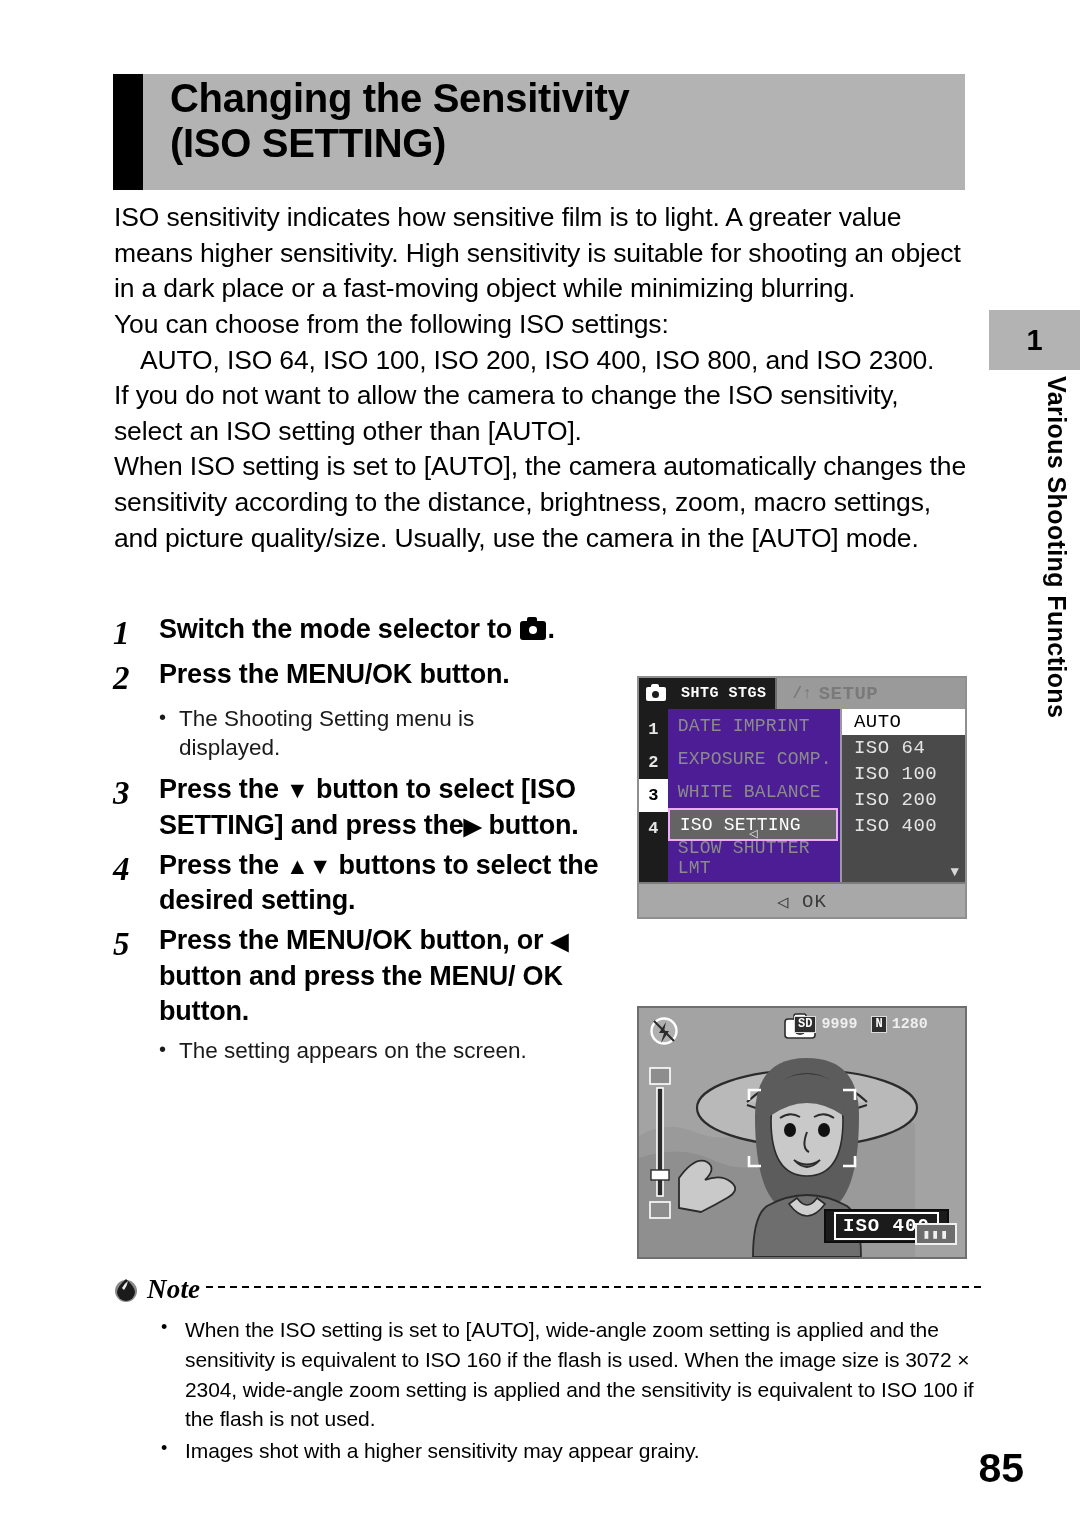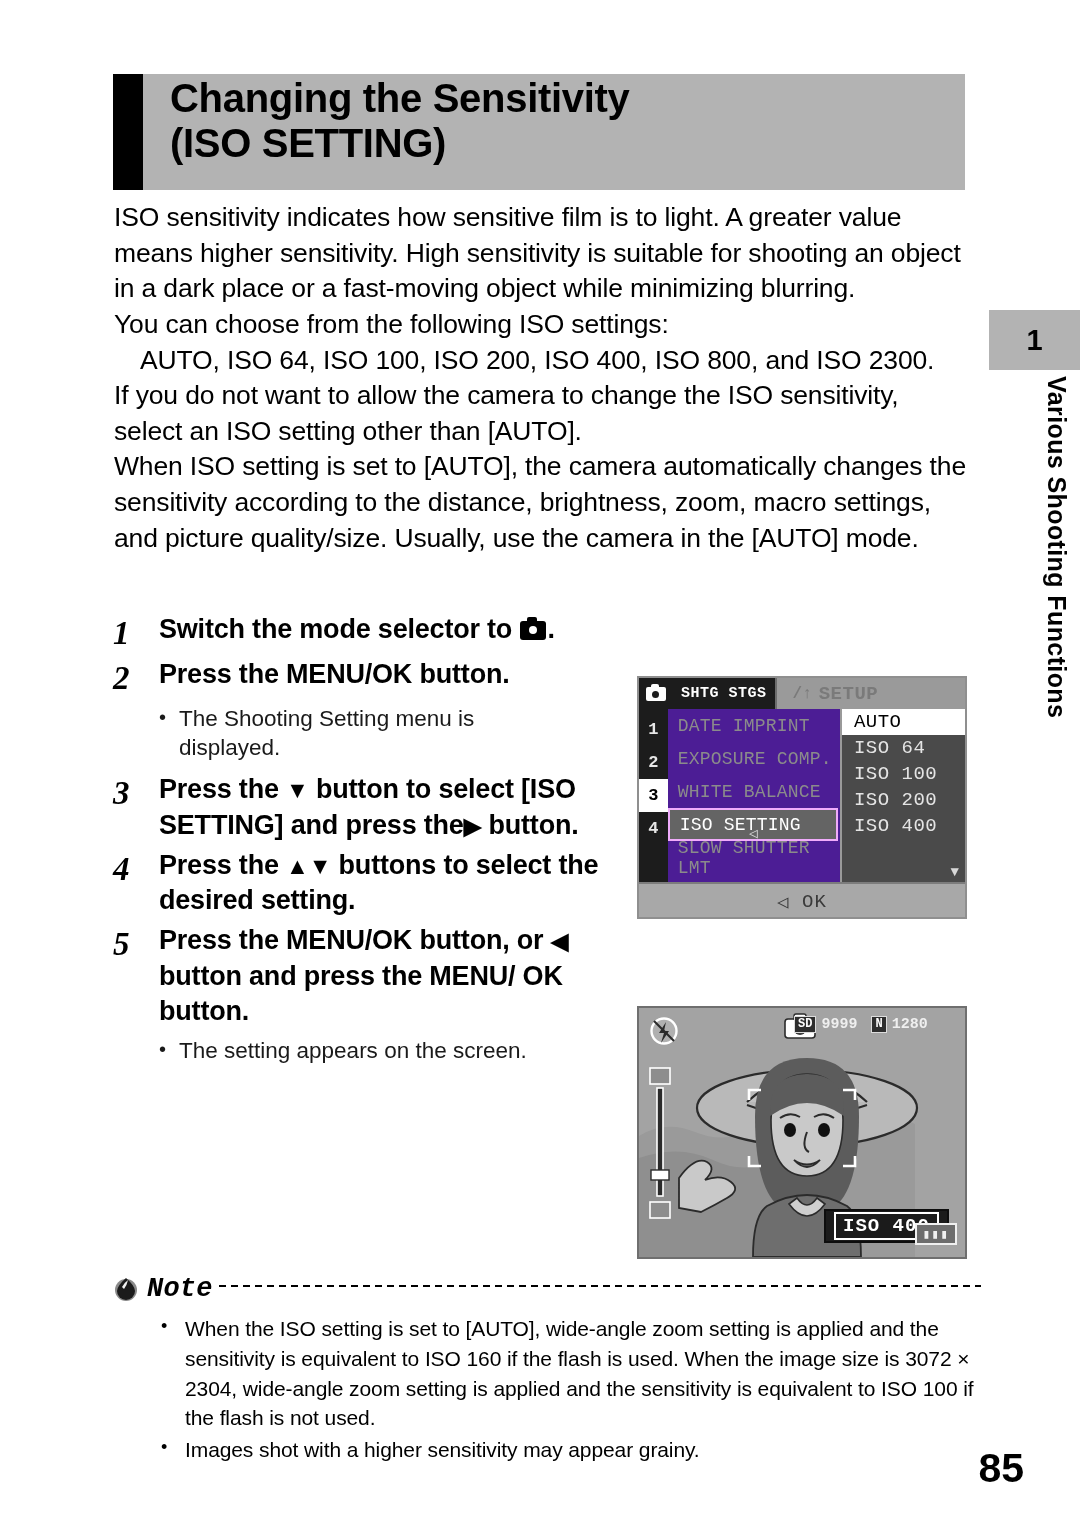--- a/index.html
+++ b/index.html
@@ -303,21 +303,21 @@
   }
 
   
   .note-wrap { position:absolute; left:113px; top:1274px; width:868px; }
   .note-head { display:flex; align-items:center; }
   .note-icon {
     width: 26px; height: 26px; margin-right: 8px;
     position: relative; flex:0 0 auto;
   }
   .note-label {
-    font-family:Liberation Mono, monospace;
+    font-family:Liberation Serif, serif;
     font-style: italic; font-weight: bold;
     font-size: 27px; letter-spacing:0.2px;
     margin-right: 6px;
   }
   .note-dashes {
     flex:1 1 auto; height: 2px;
     background: repeating-linear-gradient(to right, #000 0 7px, transparent 7px 12px);
     margin-bottom: 6px;
   }
   .note-list { margin: 10px 0 0 0; padding: 0; list-style: none; }

